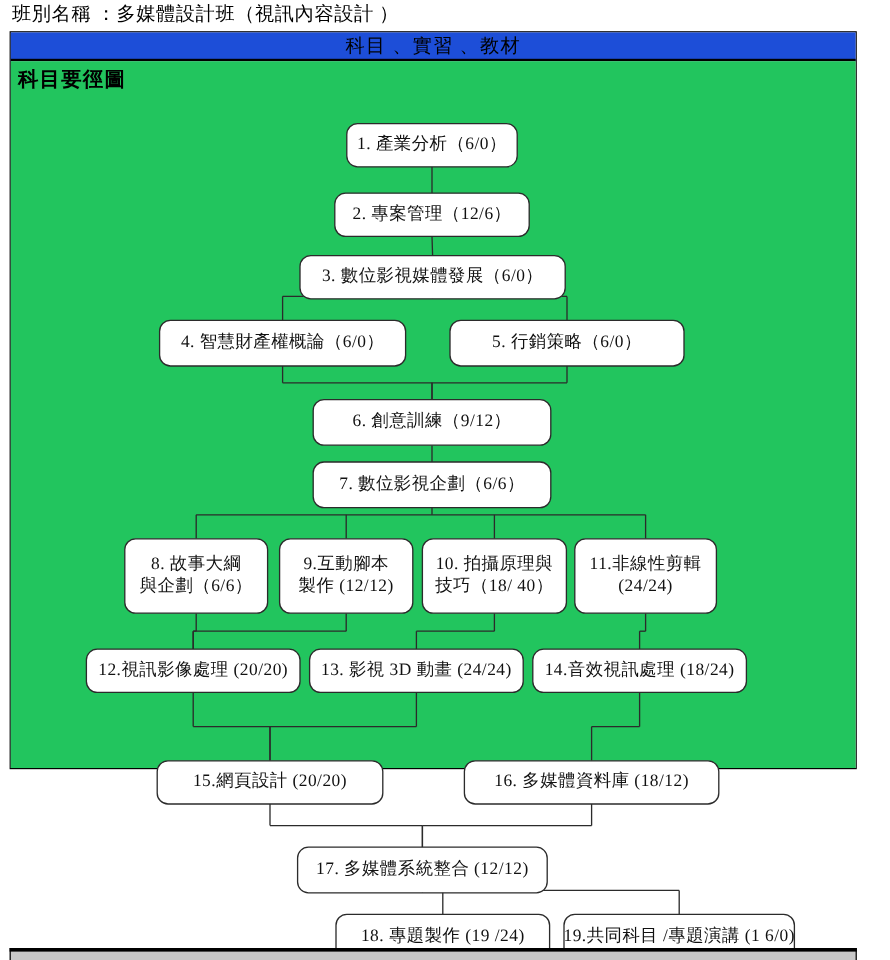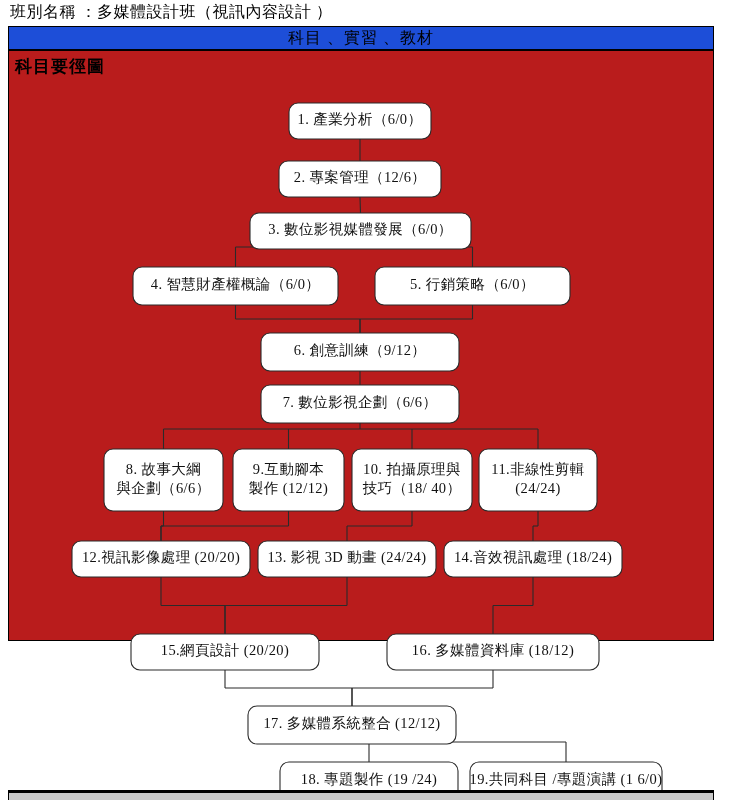--- a/index.html
+++ b/index.html
@@ -48,21 +48,21 @@
     display: flex;
     align-items: center;
     justify-content: center;
     font-size: 16px;
     letter-spacing: 1px;
     box-sizing: border-box;
   }
   .table-body {
     position: relative;
     height: 589px;
-    background: #b91c1c;
+    background: #22c55e;
     box-sizing: border-box;
   }
   .section-title {
     position: absolute;
     left: 6px;
     top: 4px;
     font-size: 17px;
     font-weight: bold;
     letter-spacing: 1px;
   }

